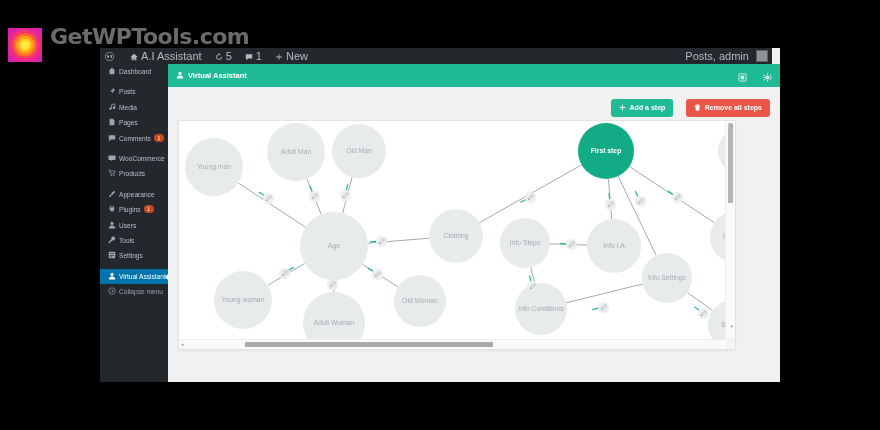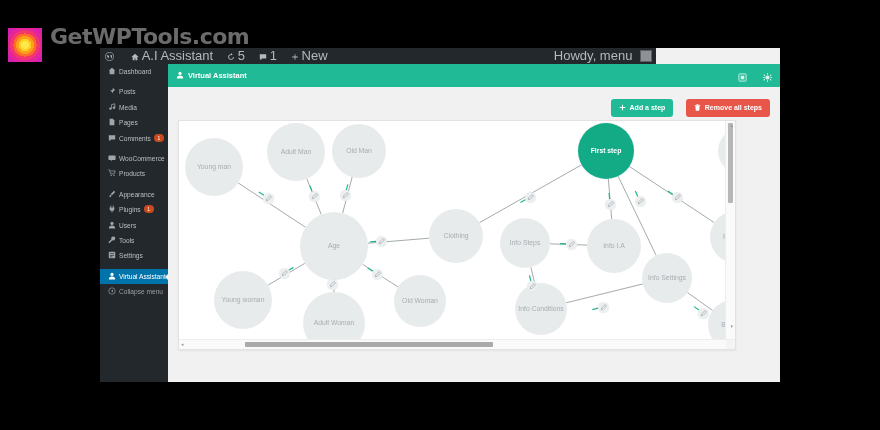--- a/index.html
+++ b/index.html
@@ -12,21 +12,21 @@
       radial-gradient(circle at 50% 50%, #ffe84a 0 16%, #ffd024 16% 26%, #ff9f1c 26% 37%, #ff6b2b 37% 48%, #f5356e 48% 62%, #e3249b 62% 78%, #d41fb0 78% 100%);
   }
   #logo-text{position:absolute;left:50px;top:6px;}
   #logo-title{font-family:"DejaVu Sans",sans-serif;font-weight:bold;font-size:22px;color:#6b6b6b;letter-spacing:-.5px;line-height:22px;}
   #logo-sub{font-family:"DejaVu Serif",serif;font-weight:bold;font-style:italic;font-size:9.5px;color:#5a5a5a;line-height:12px;margin-top:1px;letter-spacing:.2px;}
 
   
   #wp{position:absolute;left:100px;top:48px;width:680px;height:334px;background:#f1f1f1;overflow:hidden;}
 
   
-  #adminbar{position:absolute;left:0;top:0;width:556px;height:16px;background:#23282d;color:#b4b9be;font-size:13px;line-height:16px;white-space:nowrap;}
+  #adminbar{position:absolute;left:0;top:0;width:672px;height:16px;background:#23282d;color:#b4b9be;font-size:11px;line-height:16px;white-space:nowrap;}
   .ab-item{display:inline-block;padding:0 5px;height:16px;color:#b4b9be;vertical-align:top;}
   .ab-ico{display:inline-block;vertical-align:-1px;margin-right:3px;}
   #ab-right{position:absolute;right:0;top:0;height:16px;line-height:16px;padding-right:4px;}
   #ab-avatar{display:inline-block;width:10px;height:10px;background:#8f9194;vertical-align:-2px;margin-left:4px;border:1px solid #5b5f63;}
 
   
   #sidebar{position:absolute;left:0;top:16px;width:68px;height:318px;background:#23282d;}
   .menu-item{position:relative;height:15.4px;line-height:15.4px;color:#b9bfc4;font-size:6.6px;padding-left:7px;white-space:nowrap;}
   .menu-item .mi-ico{display:inline-block;width:9px;text-align:center;margin-right:3px;vertical-align:-1px;color:#9fa5aa;}
   .menu-item.sep{margin-top:5px;}
@@ -116,21 +116,21 @@
       </span><span>1</span>
     </span>
     <span class="ab-item">
       <span class="ab-ico">
         <svg width="8" height="8" viewBox="0 0 20 20">
             <path d="M9 3h2v6h6v2h-6v6H9v-6H3V9h6z" fill="#b4b9be"></path>
           </svg>
       </span><span>New</span>
     </span>
     <span id="ab-right">
-      <span>Howdy, menu</span>
+      <span>Posts, admin</span>
       <span id="ab-avatar"></span>
     </span>
   </div>
 
   <div id="sidebar">
     <div class="menu-item">
       <span class="mi-ico">
         <svg width="8" height="8" viewBox="0 0 20 20">
             <path d="M10 2L2 9h2v9h12V9h2z" fill="#9fa5aa"></path>
           </svg></span><span>Dashboard</span>

